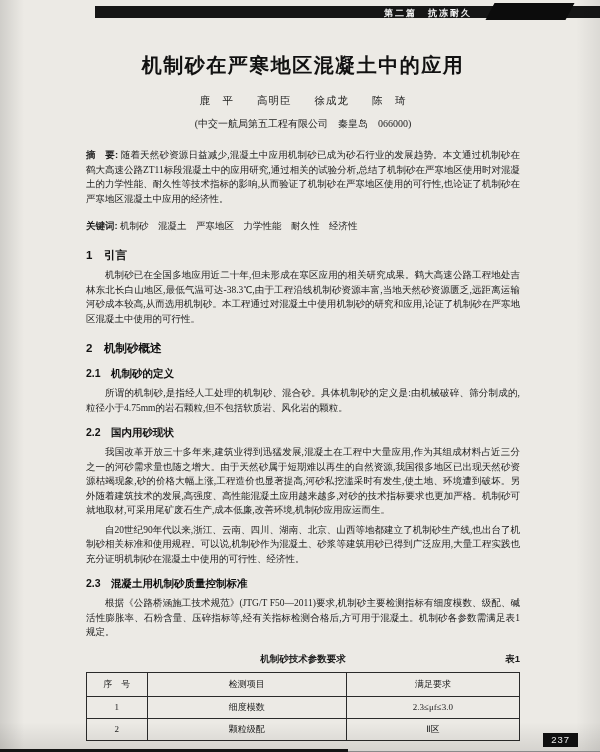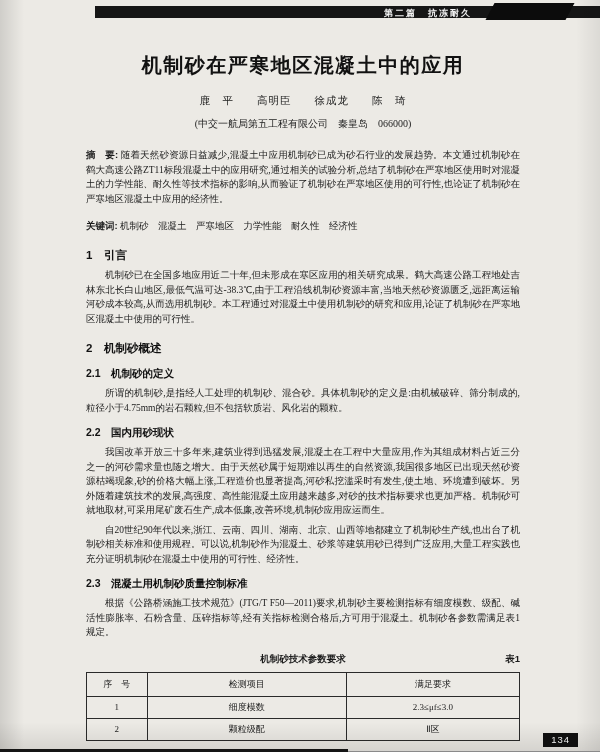--- a/index.html
+++ b/index.html
@@ -138,14 +138,14 @@
         <td>颗粒级配</td>
         <td>Ⅱ区</td>
       </tr>
     </tbody>
   </table>
 
 </div>
 
 <div class="scan-line"></div>
 <div class="scan-strip"></div>
-<div class="page-num">134</div>
+<div class="page-num">237</div>
 <div class="vignette"></div>
 
 </body></html>

